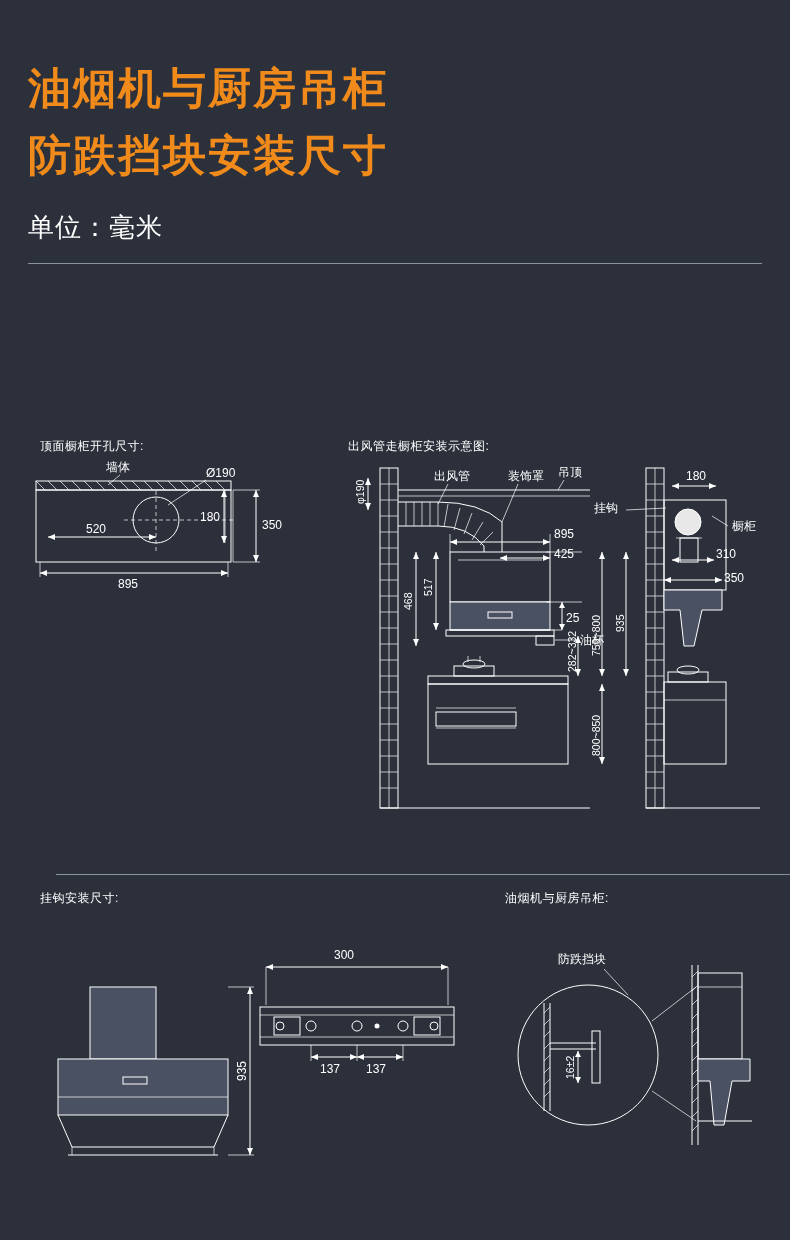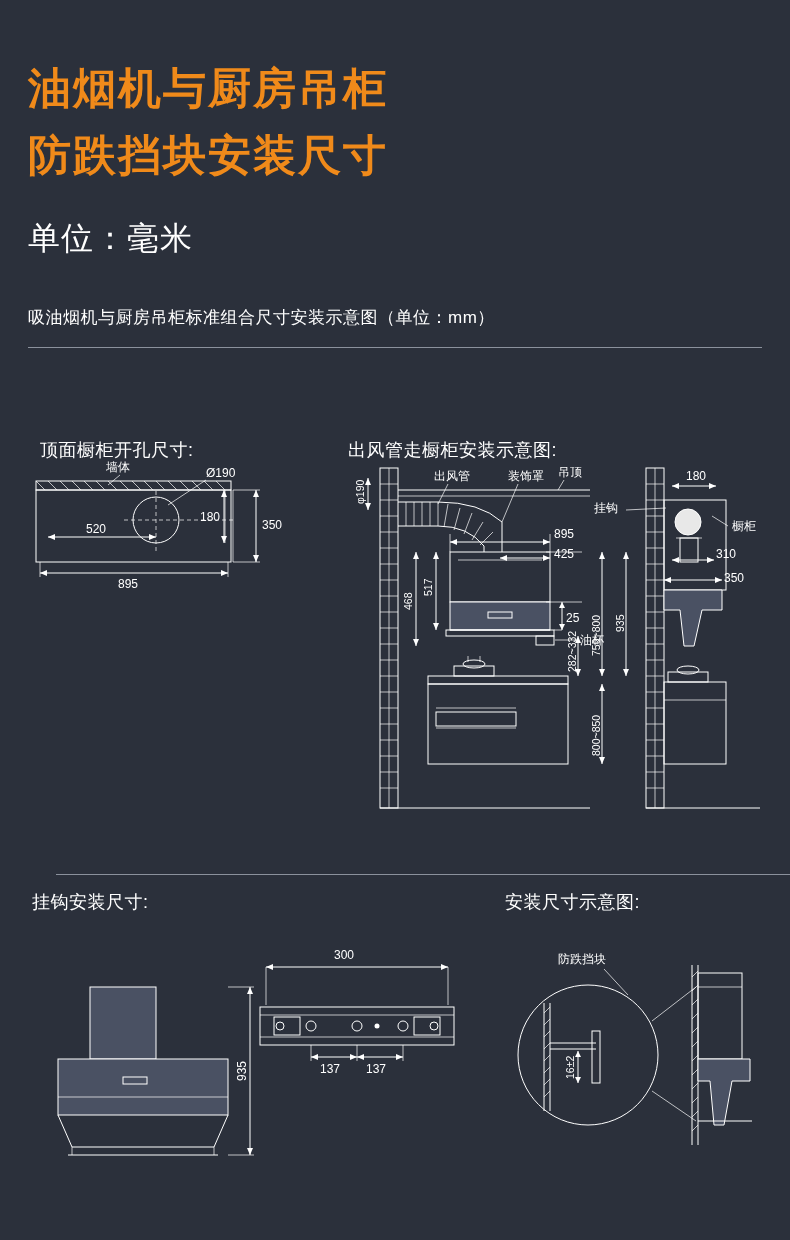--- a/index.html
+++ b/index.html
@@ -27,22 +27,22 @@
   }
   .title-line {
     color: #f08a1a;
     font-size: 43px;
     font-weight: bold;
     letter-spacing: 2px;
     line-height: 1.55;
   }
   .unit-line {
     color: #ffffff;
-    font-size: 32px;
-    margin-top: 29px;
+    font-size: 26px;
+    margin-top: 22px;
     letter-spacing: 1px;
   }
   .subtitle {
     color: #ffffff;
     font-size: 17px;
     margin: 45px 0 0 28px;
     letter-spacing: 0.5px;
   }
   .rule {
     height: 1px;
@@ -71,36 +71,35 @@
   .ln-thin { stroke: #ffffff; stroke-width: 0.7; fill: none; }
   .ln-dash { stroke: #ffffff; stroke-width: 0.7; fill: none; stroke-dasharray: 4 3; }
   .fill-mid { fill: #4a5163; stroke: #ffffff; stroke-width: 1; }
   .fill-none { fill: none; stroke: #ffffff; stroke-width: 1; }
   .area-1 {
     position: absolute;
     left: 28px; top: 425px;
   }
   .lbl-abs {
     position: absolute;
-    font-size: 18px;
+    font-size: 12px;
     color: #fff;
   }
 </style>
 </head>
 <body>
 
 <div class="page">
 
   <div class="header">
     <div class="title-line">油烟机与厨房吊柜</div>
     <div class="title-line">防跌挡块安装尺寸</div>
     <div class="unit-line">单位：毫米</div>
   </div>
 
-  <div class="subtitle">吸油烟机与厨房吊柜标准组合尺寸安装示意图（单位：mm）</div>
   <div class="rule"></div>
 
   <div class="lbl-abs section-label" style="left:40px; top:438px;">顶面橱柜开孔尺寸:</div>
   <div class="lbl-abs section-label" style="left:348px; top:438px;">出风管走橱柜安装示意图:</div>
 
   <svg class="area-1" width="300" height="200" viewBox="0 0 300 200">
 
     <rect x="8" y="56" width="195" height="9" class="fill-none"></rect>
     <g class="ln-thin">
       <line x1="8" y1="56" x2="17" y2="65"></line>
@@ -346,22 +345,22 @@
     <ellipse cx="338" cy="210" rx="11" ry="4" class="fill-none"></ellipse>
     <rect x="314" y="222" width="62" height="82" class="fill-none"></rect>
     <line x1="314" y1="240" x2="376" y2="240" class="ln-thin"></line>
 
     <line x1="296" y1="348" x2="410" y2="348" class="ln"></line>
     <line x1="30" y1="348" x2="240" y2="348" class="ln"></line>
   </svg>
 
   <div class="rule" style="position:absolute; left:28px; top:856px; width:734px;"></div>
 
-  <div class="lbl-abs section-label" style="left:32px; top:890px;">挂钩安装尺寸:</div>
-  <div class="lbl-abs section-label" style="left:505px; top:890px;">安装尺寸示意图:</div>
+  <div class="lbl-abs section-label" style="left:40px; top:890px;">挂钩安装尺寸:</div>
+  <div class="lbl-abs section-label" style="left:505px; top:890px;">油烟机与厨房吊柜:</div>
 
   <svg style="position:absolute; left:28px; top:925px;" width="470" height="270" viewBox="0 0 470 270">
 
     <rect x="62" y="62" width="66" height="72" class="fill-mid"></rect>
     <rect x="30" y="134" width="170" height="56" class="fill-mid"></rect>
     <rect x="95" y="152" width="24" height="7" class="fill-none"></rect>
     <line x1="30" y1="172" x2="200" y2="172" class="ln-thin"></line>
     <path d="M30 190 L44 222 L186 222 L200 190" class="fill-none"></path>
     <line x1="44" y1="222" x2="44" y2="230" class="ln-thin"></line>
     <line x1="186" y1="222" x2="186" y2="230" class="ln-thin"></line>

